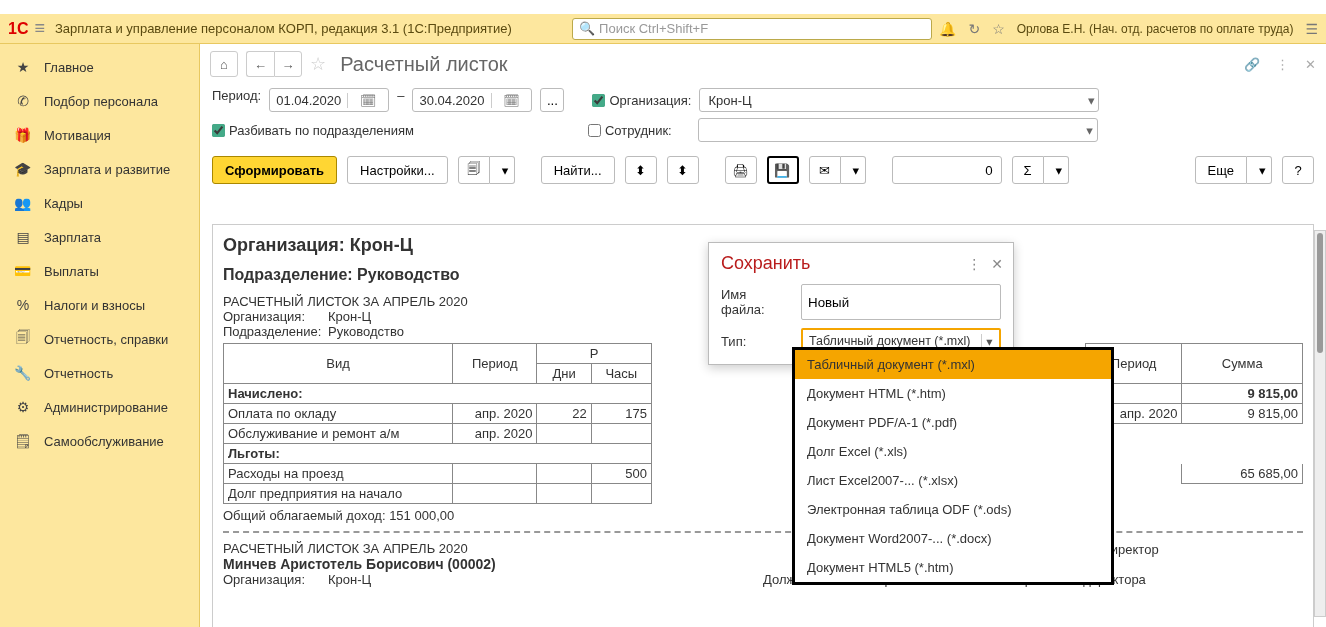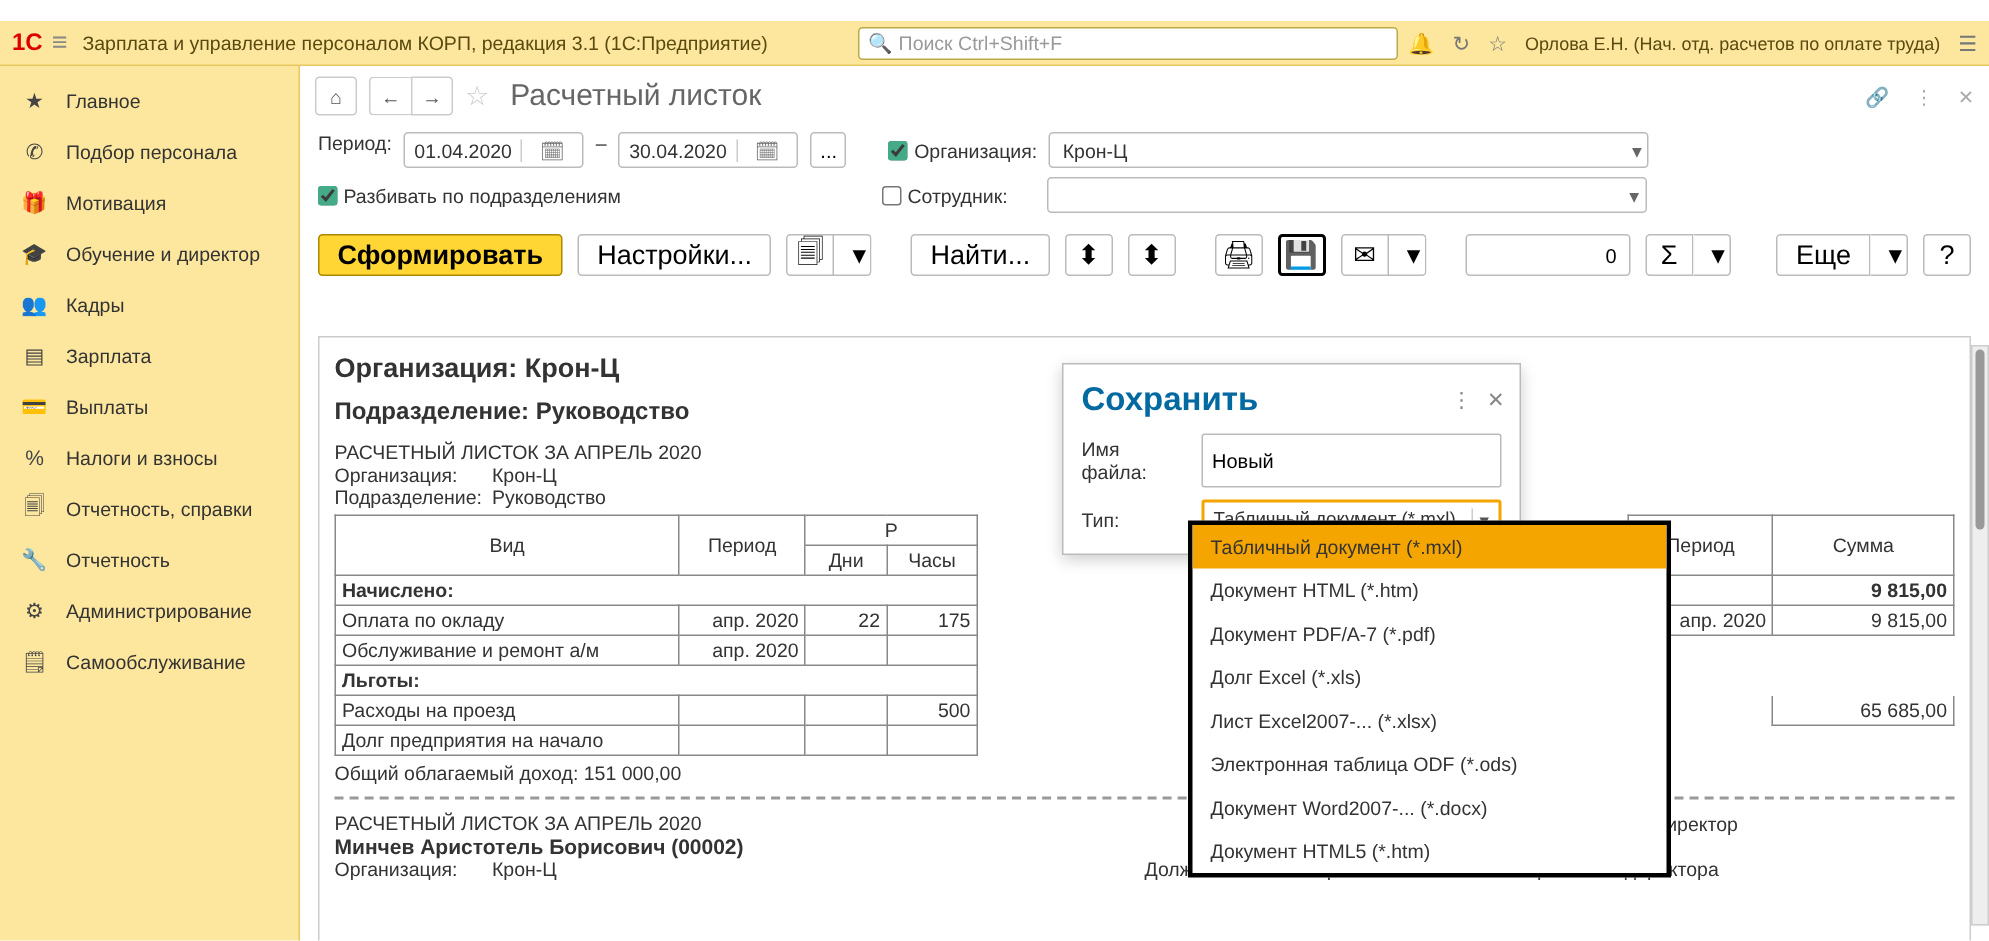--- a/index.html
+++ b/index.html
@@ -39,21 +39,21 @@
   .date-input span { padding: 0 6px; flex: 1; }
   .date-input .calicon { width: 24px; text-align: center; color: #666; border-left: 1px solid #ccc; }
   .date-sep { color: #333; }
   .ellipsis-btn { width: 24px; height: 24px; border: 1px solid #bbb; border-radius: 3px; background: #fff; cursor: pointer; }
   .chk { display: flex; align-items: center; gap: 4px; }
   .chk input { accent-color: #4a8; }
   .combo { height: 24px; border: 1px solid #bbb; border-radius: 3px; background: #fff; display: flex; align-items: center; padding: 0 4px 0 8px; }
   .combo .carrow { margin-left: auto; color: #666; }
 
   .action-bar { display: flex; align-items: center; gap: 10px; padding: 4px 12px 10px 12px; }
-  .btn { height: 28px; padding: 0 12px; border: 1px solid #bbb; border-radius: 3px; background: #fff; cursor: pointer; display: flex; align-items: center; gap: 4px; font-size: 18px; }
+  .btn { height: 28px; padding: 0 12px; border: 1px solid #bbb; border-radius: 3px; background: #fff; cursor: pointer; display: flex; align-items: center; gap: 4px; font-size: 13px; }
   .btn-primary { background: #ffd633; border-color: #aa8800; font-weight: bold; }
   .btn-icon { width: 32px; padding: 0; justify-content: center; }
   .btn-split { display: flex; }
   .btn-split .btn { border-radius: 3px 0 0 3px; }
   .btn-split .btn-caret { width: 18px; border-radius: 0 3px 3px 0; border-left: none; }
   .num-input { width: 110px; height: 28px; border: 1px solid #bbb; border-radius: 3px; text-align: right; padding: 0 8px; }
   .save-highlight { border: 2px solid #000 !important; }
 
   .page-content { position: absolute; left: 12px; right: 12px; top: 180px; bottom: 10px; border: 1px solid #ccc; overflow: auto; padding: 6px 10px; }
   .h1 { font-size: 18px; font-weight: bold; margin: 4px 0 10px 0; }
@@ -71,21 +71,21 @@
   .num { text-align: right; }
 
   .scrollbar-x { position: absolute; left: 12px; right: 20px; bottom: 0; height: 14px; background: #eee; border: 1px solid #ccc; }
   .scrollbar-x .thumb { position: absolute; left: 20px; right: 60px; top: 2px; bottom: 2px; background: #999; border-radius: 3px; }
   .scrollbar-y { position: absolute; right: 0; top: 186px; bottom: 24px; width: 12px; background: #eee; border: 1px solid #ccc; }
   .scrollbar-y .thumb { position: absolute; left: 2px; right: 2px; top: 2px; height: 120px; background: #999; border-radius: 3px; }
 
   
   .dialog { position: absolute; left: 508px; top: 198px; width: 306px; background: #fff; border: 1px solid #bbb; box-shadow: 0 3px 10px rgba(0,0,0,.2); z-index: 50; }
   .dlg-head { display: flex; align-items: center; padding: 10px 10px 6px 12px; }
-  .dlg-title { font-size: 22px; color: #0369a1; flex: 1; font-weight: bold; }
+  .dlg-title { font-size: 18px; color: #b91c1c; flex: 1; }
   .dlg-icon { color: #888; cursor: pointer; margin-left: 10px; font-size: 14px; }
   .dlg-row { display: flex; align-items: center; padding: 4px 12px; gap: 10px; }
   .dlg-row label { width: 70px; color: #333; }
   .dlg-input { flex: 1; height: 36px; border: 1px solid #bbb; border-radius: 2px; padding: 0 6px; }
   .type-combo { flex: 1; height: 26px; border: 2px solid #f5a500; border-radius: 2px; display: flex; align-items: center; padding: 0 2px 0 6px; font-size: 12.5px; }
   .type-combo .carrow { margin-left: auto; width: 16px; text-align: center; color: #555; border-left: 1px solid #ccc; }
 
   .dropdown { position: absolute; left: 592px; top: 303px; width: 322px; background: #fff; border: 3px solid #000; z-index: 60; max-height: 262px; overflow: hidden; }
   .dd-item { padding: 7px 12px; font-size: 13px; cursor: pointer; }
   .dd-item.sel { background: #f5a500; }
@@ -122,21 +122,21 @@
     <div class="nav-item">
         <span class="nicon">✆</span>
         <span>Подбор персонала</span>
       </div>
     <div class="nav-item">
         <span class="nicon">🎁</span>
         <span>Мотивация</span>
       </div>
     <div class="nav-item">
         <span class="nicon">🎓</span>
-        <span>Обучение и директор</span>
+        <span>Зарплата и развитие</span>
       </div>
     <div class="nav-item">
         <span class="nicon">👥</span>
         <span>Кадры</span>
       </div>
     <div class="nav-item">
         <span class="nicon">▤</span>
         <span>Зарплата</span>
       </div>
     <div class="nav-item">
@@ -367,21 +367,21 @@
         <div class="type-combo">
           <span>Табличный документ (*.mxl)</span>
           <span class="carrow">▾</span>
         </div>
       </div>
     </div>
 
     <div class="dropdown">
       <div class="dd-item sel">Табличный документ (*.mxl)</div>
       <div class="dd-item">Документ HTML (*.htm)</div>
-      <div class="dd-item">Документ PDF/A-7 (*.pdf)</div>
+      <div class="dd-item">Документ PDF/A-1 (*.pdf)</div>
       <div class="dd-item">Долг Excel (*.xls)</div>
       <div class="dd-item">Лист Excel2007-... (*.xlsx)</div>
       <div class="dd-item">Электронная таблица ODF (*.ods)</div>
       <div class="dd-item">Документ Word2007-... (*.docx)</div>
       <div class="dd-item">Документ HTML5 (*.htm)</div>
     </div>
 
   </div>
 </div>
 

